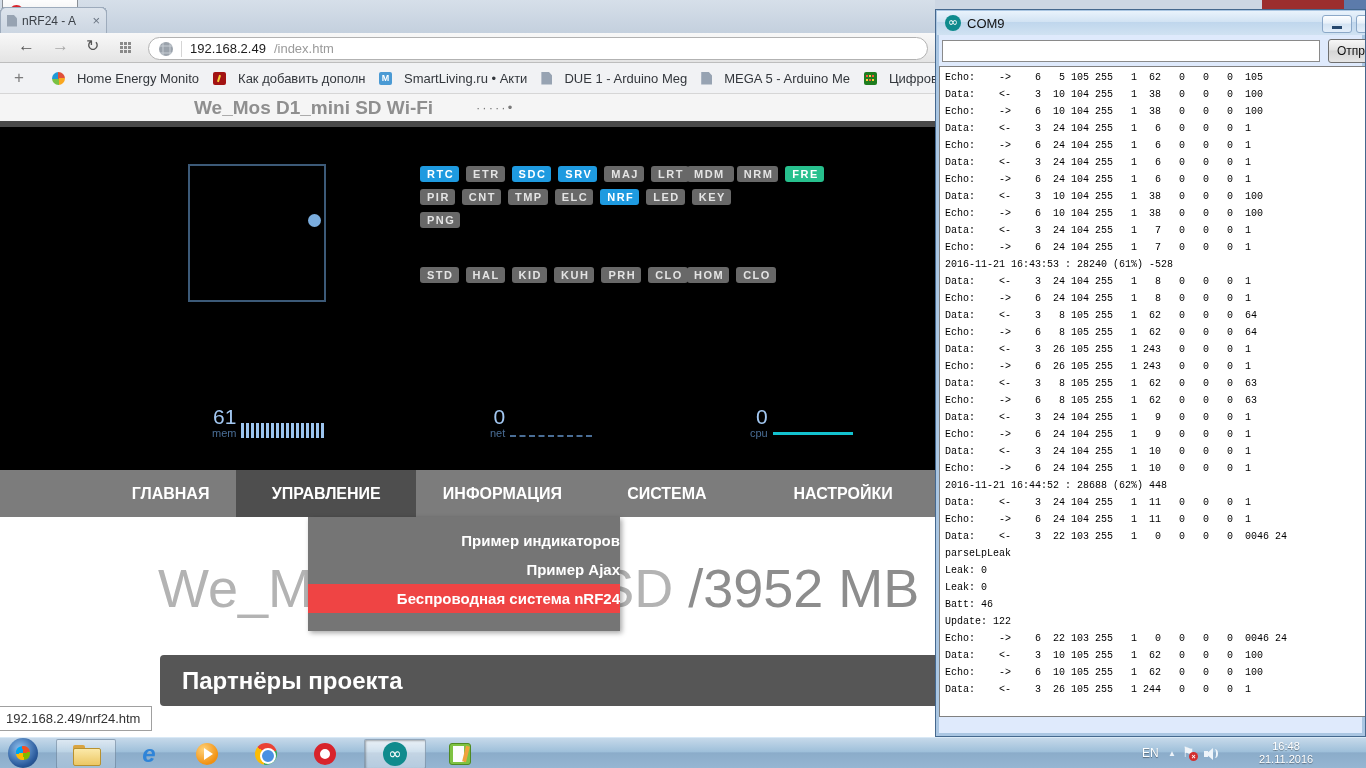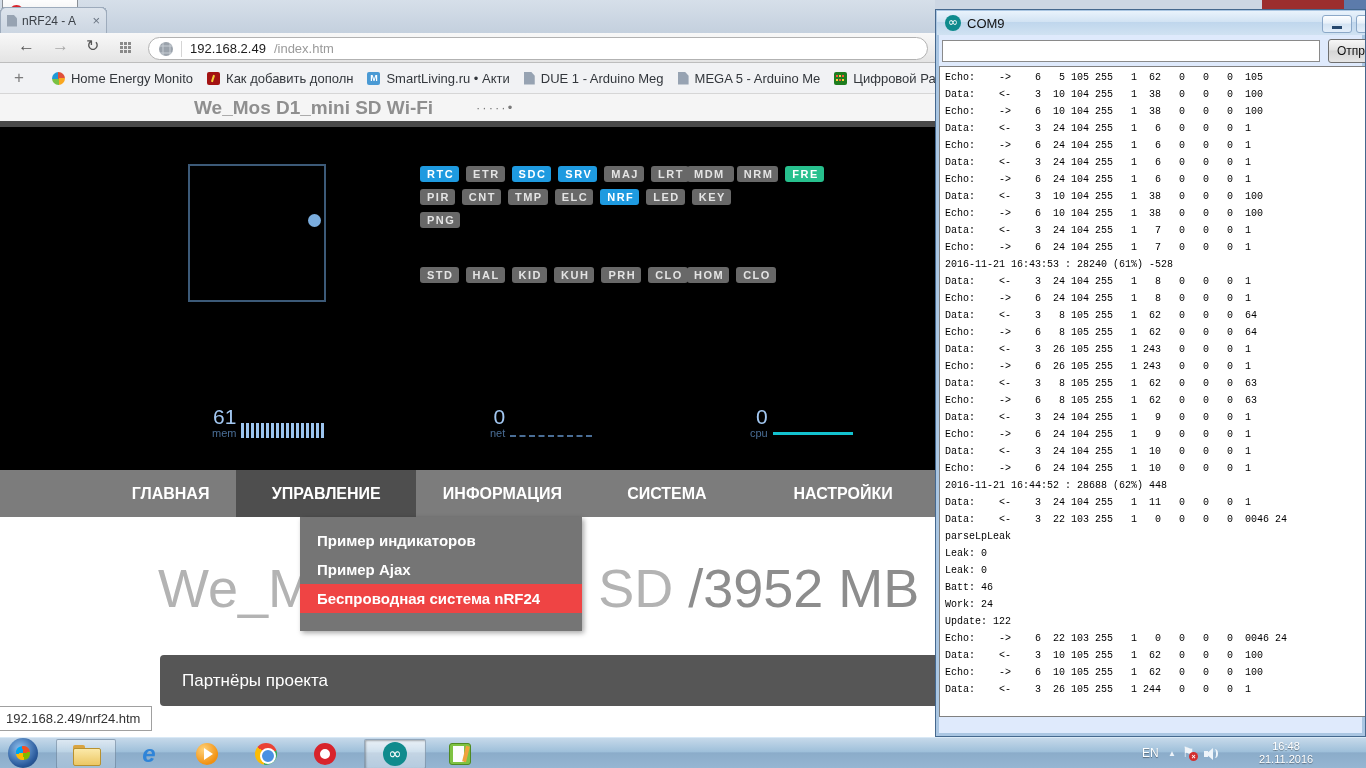--- a/index.html
+++ b/index.html
@@ -44,21 +44,21 @@
               background-image:linear-gradient(#c6ccd2 1px,transparent 1px),linear-gradient(90deg,#c6ccd2 1px,transparent 1px);
               background-size:7px 7px;background-position:center;}
   .addr-sep{width:1px;height:16px;background:#d5d5d5;}
   .addr-host{font-size:13px;color:#1c1c1c;}
   .addr-path{font-size:13px;color:#9a9a9a;}
 
   .bookmarks{position:absolute;left:0;top:63px;width:941px;height:31px;background:#f1f2f4;border-bottom:1px solid #d6d6d6;
              display:flex;align-items:center;padding:0 14px;gap:14px;}
   .bm-add{font-size:17px;color:#7b7b7b;}
   .bm-div{width:1px;height:18px;background:#cfcfcf;}
-  .bookmark{display:flex;align-items:center;gap:6px;font-size:13px;color:#33373c;white-space:nowrap;overflow:hidden;max-width:152px;flex:none;}
+  .bookmark{display:flex;align-items:center;gap:12px;font-size:13px;color:#33373c;white-space:nowrap;overflow:hidden;max-width:152px;flex:none;}
   .bicon{flex:none;width:11px;height:13px;background:#97a3b2;clip-path:polygon(0 0,65% 0,100% 32%,100% 100%,0 100%);}
   [data-icon="joomla"] .bicon{clip-path:none;width:13px;height:13px;border-radius:50%;
       background:conic-gradient(#e04f39 0 90deg,#f9a71f 0 180deg,#7ac143 0 270deg,#1f99d6 0 360deg);}
   [data-icon="red"] .bicon{clip-path:none;width:13px;height:13px;border-radius:2px;background:#a31313;position:relative;}
   [data-icon="red"] .bicon::before{content:"";position:absolute;left:5px;top:3px;width:2px;height:7px;background:#f4d03a;transform:rotate(18deg);}
   [data-icon="pixel"] .bicon{clip-path:none;width:13px;height:13px;border-radius:2px;background:#1e7d1e;position:relative;}
   [data-icon="pixel"] .bicon::before{content:"";position:absolute;left:2px;top:3px;width:2px;height:2px;background:#ff5040;
       box-shadow:3px 0 #ffd23a,6px 0 #ff5040,0 4px #ffd23a,3px 4px #ff5040,6px 4px #ffd23a;}
 
   .page-header{position:absolute;left:0;top:94px;width:941px;height:27px;background:#f5f5f5;}
@@ -99,26 +99,26 @@
   .nav-item:nth-child(1){width:134px;}
   .nav-item:nth-child(2){width:184px;}
   .nav-item:nth-child(3){width:176px;}
   .nav-item:nth-child(4){width:160px;}
   .nav-item:nth-child(5){width:200px;}
   .nav-item.active{background:#4e4e4e;}
 
   .white-area{position:absolute;left:0;top:517px;width:941px;height:220px;background:#fff;}
   .big-heading{position:absolute;left:158px;top:40px;font-size:54px;white-space:nowrap;z-index:1;}
   .bh1{color:#b3b3b3;} .bh2{color:#8d8d8d;}
-  .dropdown{position:absolute;left:300px;top:0;width:282px;height:114px;background:#757575;z-index:3;
-            box-shadow:2px 2px 5px rgba(0,0,0,.35);padding-top:9px;}
+  .dropdown{position:absolute;left:308px;top:0;width:312px;height:114px;background:#757575;z-index:3;
+            box-shadow:2px 2px 5px rgba(0,0,0,.35);padding-top:9px;text-align:right;}
   .dd-item{height:29px;line-height:29px;padding-left:17px;color:#fff;font-size:15px;font-weight:bold;white-space:nowrap;}
   .dd-item.active{background:#ef4444;}
   .partners{position:absolute;left:160px;top:138px;width:790px;height:51px;background:#565656;border-radius:4px;
-            color:#fff;font-size:17px;font-weight:normal;line-height:51px;padding-left:22px;z-index:2;}
+            color:#fff;font-size:24px;font-weight:bold;line-height:51px;padding-left:22px;z-index:2;}
   .status-tooltip{position:absolute;left:0;top:706px;width:152px;height:25px;background:#fff;border:1px solid #a0a0a0;
             border-left:none;font-size:13px;color:#333;line-height:23px;padding-left:6px;z-index:4;white-space:nowrap;}
 
   
   .serial{position:absolute;left:935px;top:9px;width:431px;height:728px;background:#dfeafc;z-index:6;
           border:1px solid #45688e;box-shadow:inset 0 0 0 3px #aac6e2;overflow:hidden;}
   .s-titlebar{position:absolute;left:1px;top:1px;width:429px;height:24px;
           background:linear-gradient(#e9f3fc,#d2e3f3 45%,#bfd6ec 46%,#d0e2f2);display:flex;align-items:center;}
   .ard-icon{width:16px;height:16px;border-radius:50%;background:#0f8b8d;margin:0 6px 0 8px;
           color:#fff;font-size:12px;line-height:15px;text-align:center;font-family:"DejaVu Sans",sans-serif;}
@@ -427,26 +427,26 @@
         <div class="serial-line">Data:    &lt;-    3  26 105 255   1 243   0   0   0  1</div>
         <div class="serial-line">Echo:    -&gt;    6  26 105 255   1 243   0   0   0  1</div>
         <div class="serial-line">Data:    &lt;-    3   8 105 255   1  62   0   0   0  63</div>
         <div class="serial-line">Echo:    -&gt;    6   8 105 255   1  62   0   0   0  63</div>
         <div class="serial-line">Data:    &lt;-    3  24 104 255   1   9   0   0   0  1</div>
         <div class="serial-line">Echo:    -&gt;    6  24 104 255   1   9   0   0   0  1</div>
         <div class="serial-line">Data:    &lt;-    3  24 104 255   1  10   0   0   0  1</div>
         <div class="serial-line">Echo:    -&gt;    6  24 104 255   1  10   0   0   0  1</div>
         <div class="serial-line">2016-11-21 16:44:52 : 28688 (62%) 448</div>
         <div class="serial-line">Data:    &lt;-    3  24 104 255   1  11   0   0   0  1</div>
+        <div class="serial-line">Echo:    -&gt;    6  24 104 255   1  11   0   0   0  1</div>
         <div class="serial-line">Data:    &lt;-    3  22 103 255   1   0   0   0   0  0046 24</div>
         <div class="serial-line">parseLpLeak</div>
         <div class="serial-line">Leak: 0</div>
         <div class="serial-line">Leak: 0</div>
         <div class="serial-line">Batt: 46</div>
-        <div class="serial-line">Work: 24</div>
         <div class="serial-line">Update: 122</div>
         <div class="serial-line">Echo:    -&gt;    6  22 103 255   1   0   0   0   0  0046 24</div>
         <div class="serial-line">Data:    &lt;-    3  10 105 255   1  62   0   0   0  100</div>
         <div class="serial-line">Echo:    -&gt;    6  10 105 255   1  62   0   0   0  100</div>
         <div class="serial-line">Data:    &lt;-    3  26 105 255   1 244   0   0   0  1</div>
     </div>
     <div class="s-bottom">
       <span class="s-check"></span>
       <span class="s-checklabel">Автопрокрутка</span>
       <div class="s-select sel-ending">

